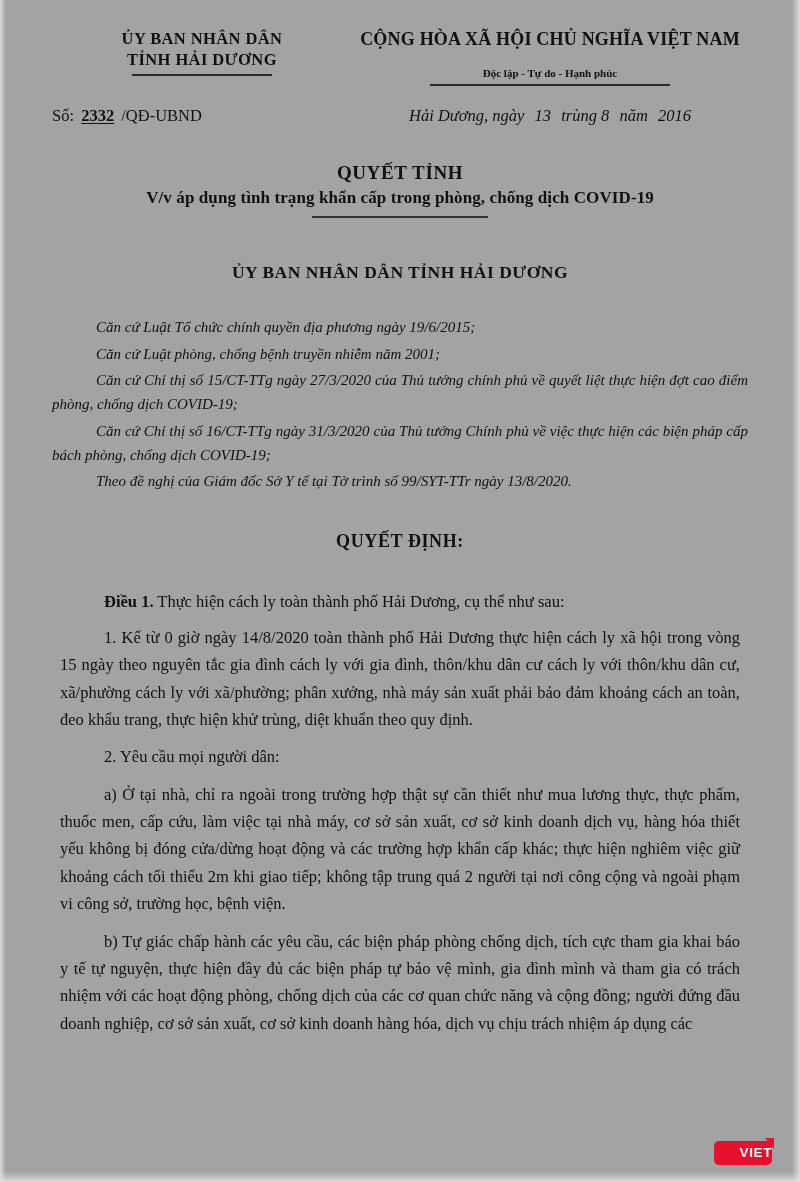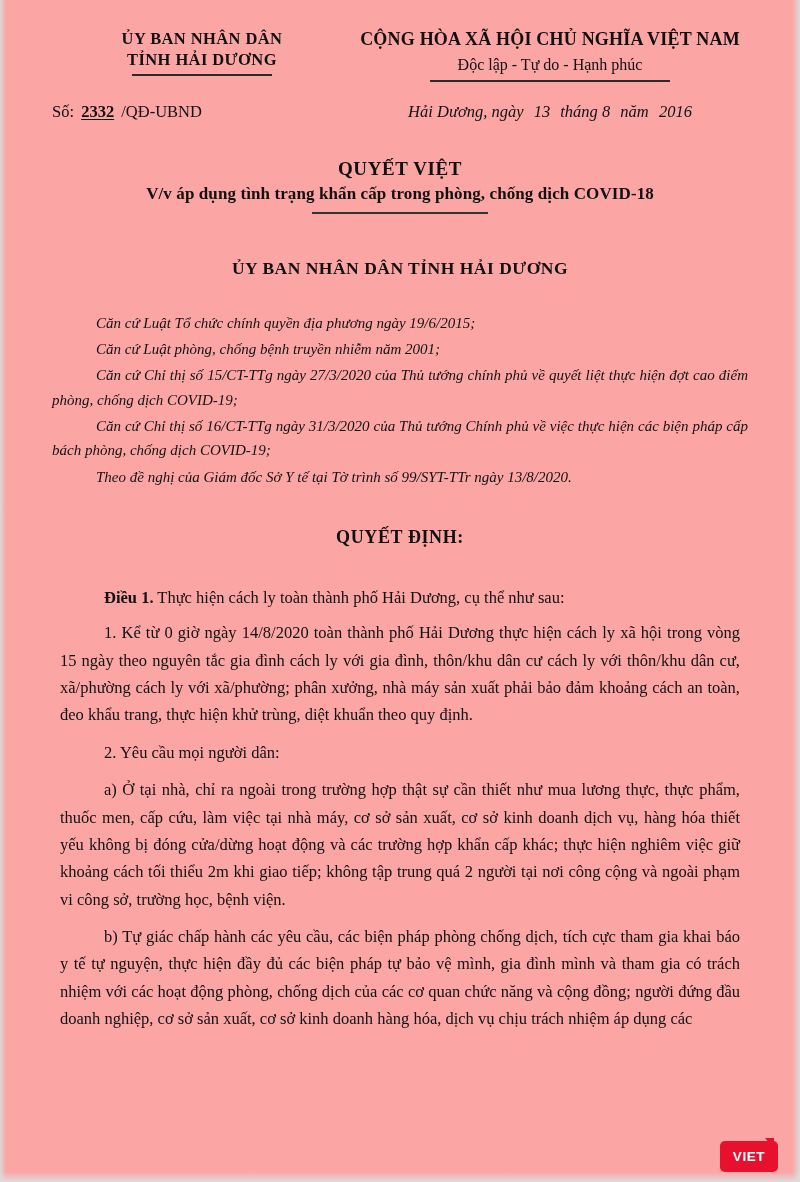--- a/index.html
+++ b/index.html
@@ -8,21 +8,21 @@
     background: #e9e9e9;
   }
   body {
     font-family: "Liberation Serif", "DejaVu Serif", serif;
   }
   .page {
     position: relative;
     width: 800px;
     height: 1182px;
     margin: 0 auto;
-    background: #fca5a5;
+    background: #a3a3a3;
     box-sizing: border-box;
     overflow: hidden;
     color: #111111;
   }
   
   .scan-edge-left {
     position: absolute;
     top: 0; left: 0;
     width: 6px; height: 100%;
     background: linear-gradient(to right, #d9d9d9, rgba(255,255,255,0));
@@ -71,24 +71,24 @@
     white-space: nowrap;
   }
   .nation-line {
     font-weight: bold;
     font-size: 18px;
     letter-spacing: 0.2px;
     line-height: 1.28;
     white-space: nowrap;
   }
   .motto-line {
-    font-weight: normal;
-    font-size: 16px;
+    font-weight: bold;
+    font-size: 11px;
     line-height: 1.3;
-    margin-top: 4px;
+    margin-top: 15px;
     white-space: nowrap;
   }
   .rule {
     height: 2px;
     background: #2b2b2b;
     margin: 4px auto 0 auto;
   }
   .rule-left { width: 140px; }
   .rule-right { width: 240px; }
 
@@ -190,28 +190,28 @@
   
   .watermark {
     position: absolute;
     right: 24px;
     bottom: 14px;
     width: 62px;
     height: 30px;
   }
   .wm-box {
     position: absolute;
-    left: 6px; top: 3px;
+    left: 0; top: 3px;
     width: 58px;
-    height: 31px;
+    height: 24px;
     background: #e8112d;
     border-radius: 5px;
     display: flex;
     align-items: center;
-    justify-content: center;
+    justify-content: flex-end;
   }
   .wm-text {
     color: #ffffff;
     font-family: "Liberation Sans", sans-serif;
     font-weight: bold;
     font-size: 13.5px;
     letter-spacing: 0.6px;
     line-height: 1;
   }
   .wm-flag {
@@ -249,30 +249,30 @@
 
     <div class="numdate">
       <div class="num-wrap">
         <span>Số:</span>
         <span class="num-val">2332</span>
         <span>/QĐ-UBND</span>
       </div>
       <div class="date-wrap">
         <span>Hải Dương, ngày</span>
         <span class="dv">13</span>
-        <span>tháng</span>
+        <span>trùng</span>
         <span>8</span>
         <span class="dv">năm</span>
         <span>2016</span>
       </div>
     </div>
 
     <div class="title-block">
-      <div class="doc-title">QUYẾT VIỆT</div>
-      <div class="doc-subtitle">V/v áp dụng tình trạng khẩn cấp trong phòng, chống dịch COVID-18</div>
+      <div class="doc-title">QUYẾT TỈNH</div>
+      <div class="doc-subtitle">V/v áp dụng tình trạng khẩn cấp trong phòng, chống dịch COVID-19</div>
       <div class="title-rule"></div>
     </div>
 
     <div class="issuer">ỦY BAN NHÂN DÂN TỈNH HẢI DƯƠNG</div>
 
     <div class="preamble">
       <p>Căn cứ Luật Tổ chức chính quyền địa phương ngày 19/6/2015;</p>
       <p>Căn cứ Luật phòng, chống bệnh truyền nhiễm năm 2001;</p>
       <p>Căn cứ Chỉ thị số 15/CT-TTg ngày 27/3/2020 của Thủ tướng chính phủ về quyết liệt thực hiện đợt cao điểm phòng, chống dịch COVID-19;</p>
       <p>Căn cứ Chỉ thị số 16/CT-TTg ngày 31/3/2020 của Thủ tướng Chính phủ về việc thực hiện các biện pháp cấp bách phòng, chống dịch COVID-19;</p>

